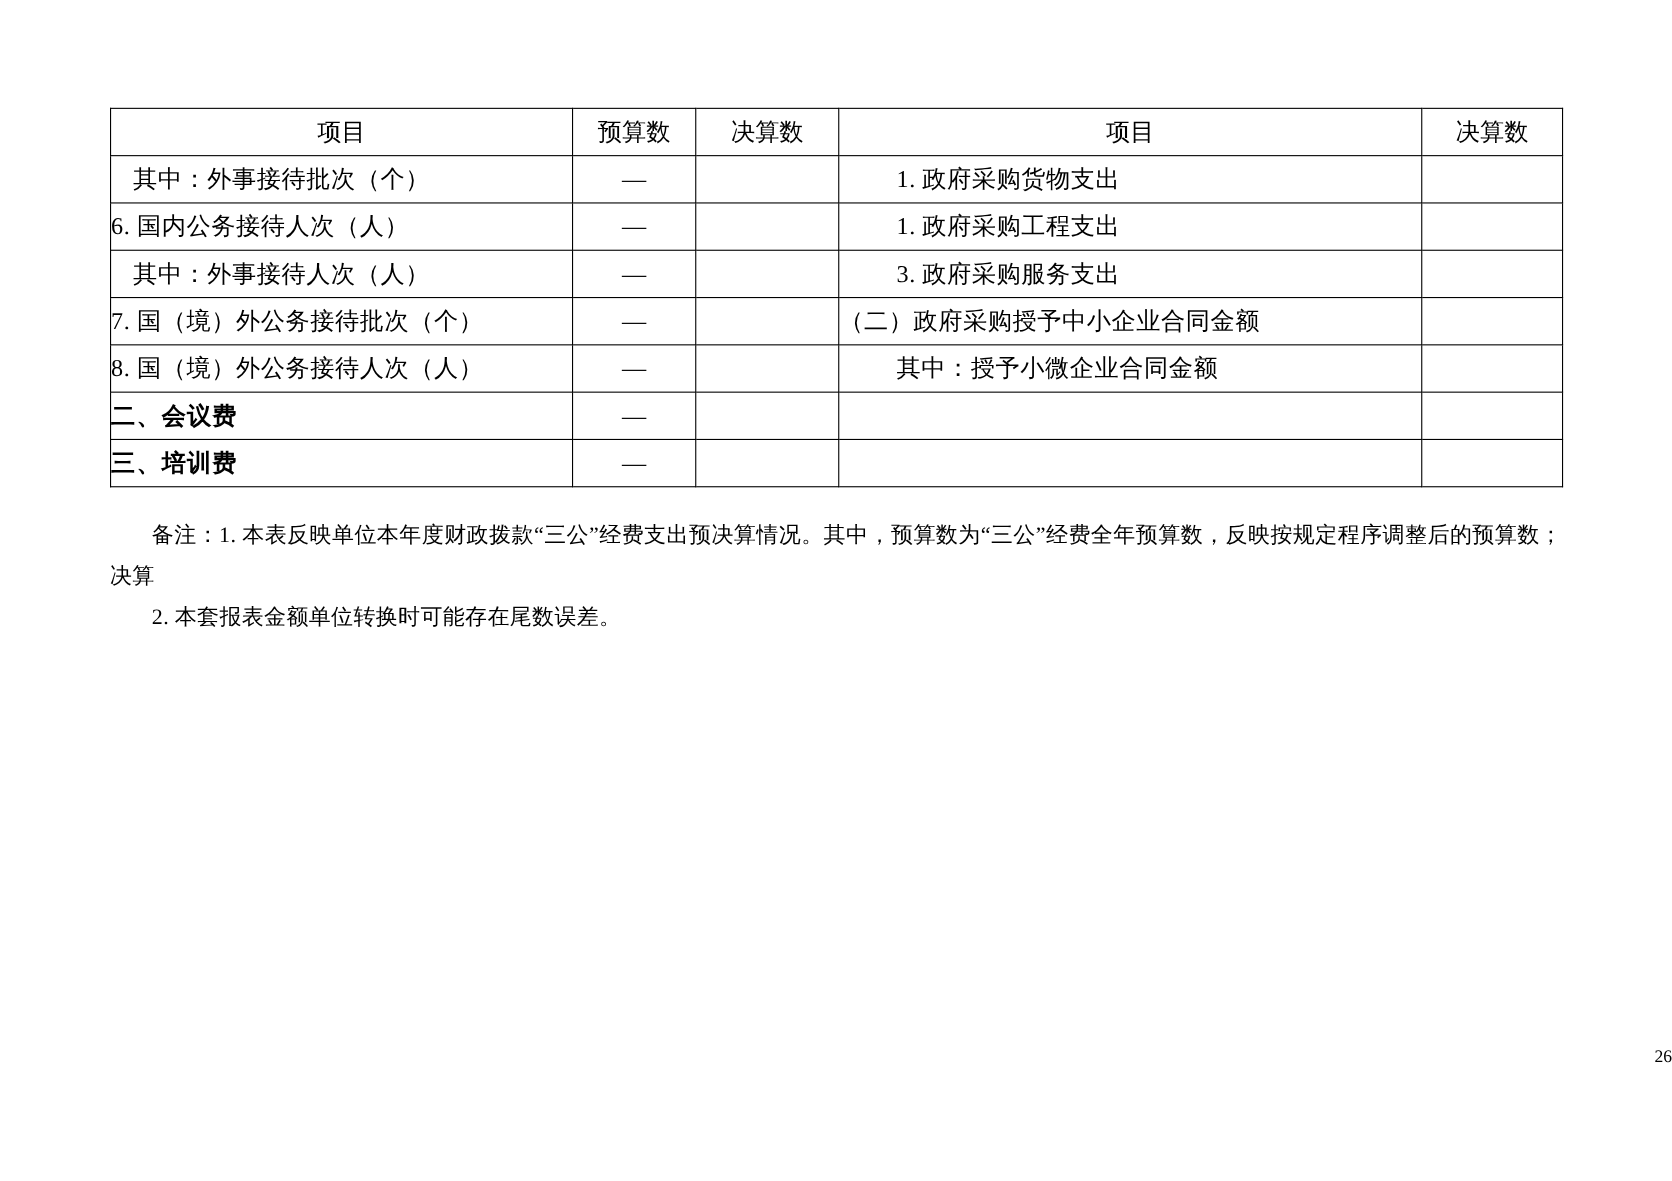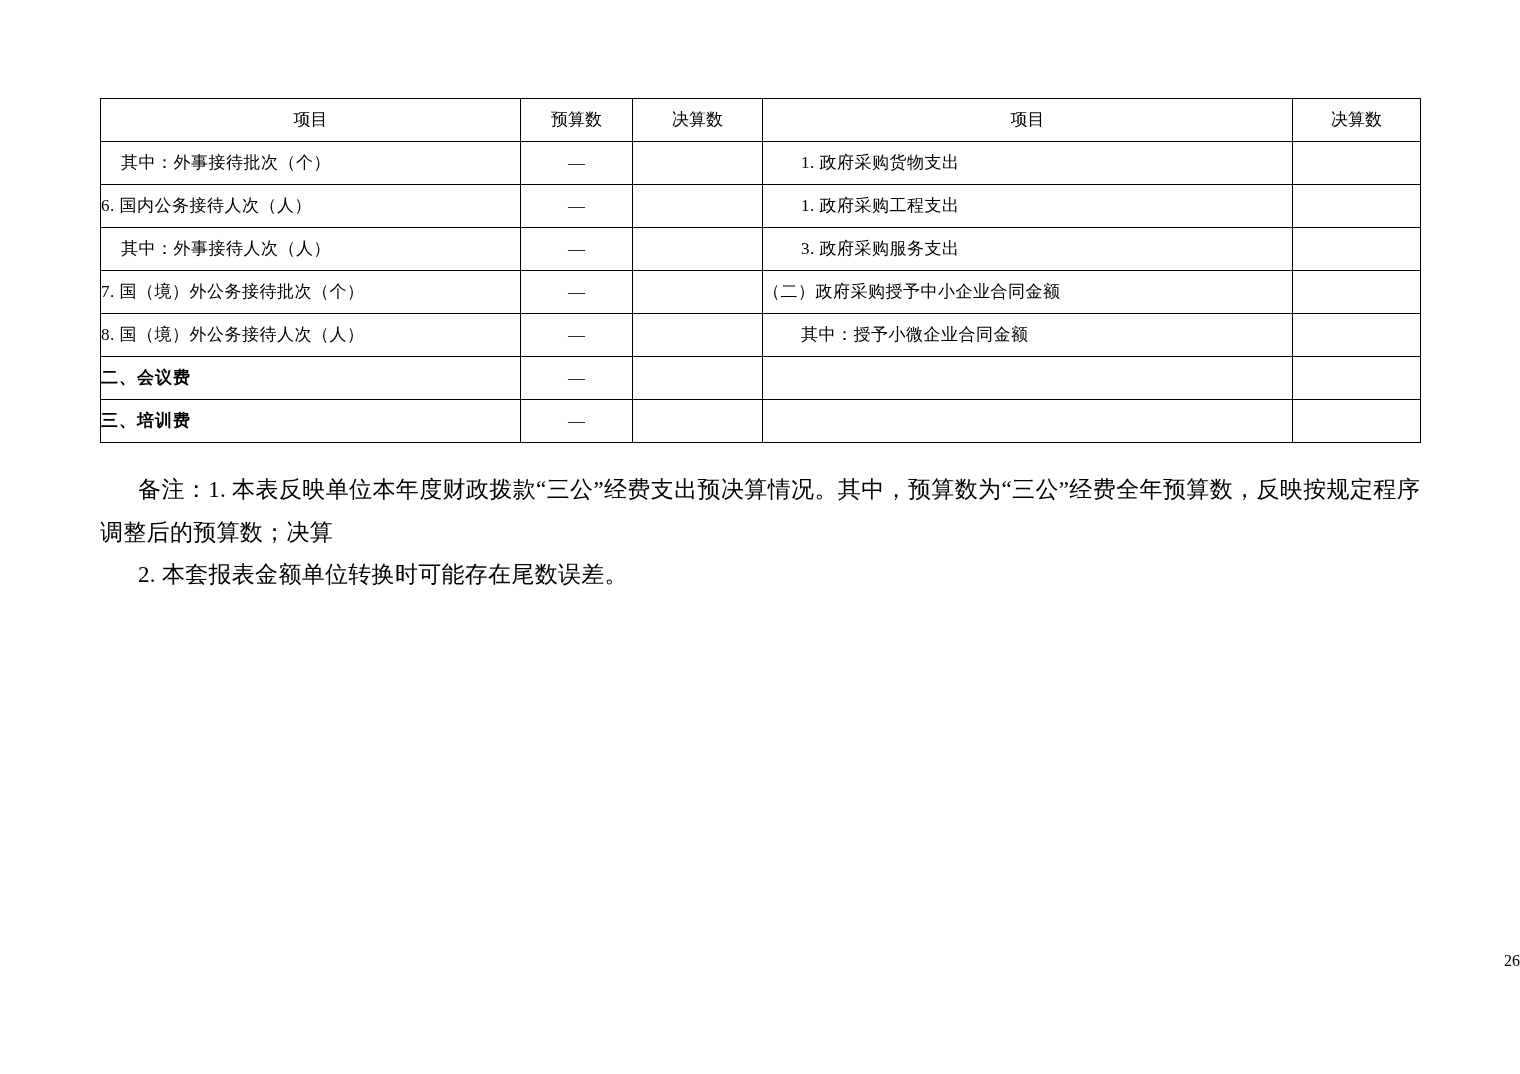--- a/index.html
+++ b/index.html
@@ -25,54 +25,54 @@
   table.budget {
     border-collapse: collapse;
     width: 1320px;
     table-layout: fixed;
   }
   table.budget td, table.budget th {
     border: 1px solid #000000;
     padding: 0;
     vertical-align: middle;
     font-weight: normal;
-    font-size: 17px;
+    font-size: 22px;
     line-height: 1.2;
     height: 42px;
   }
   .col-item-l { width: 420px; }
   .col-budget { width: 112px; }
   .col-final  { width: 130px; }
   .col-item-r { width: 530px; }
   .col-final2 { width: 128px; }
 
   .hdr {
     text-align: center;
     font-size: 17.5px;
     height: 46px;
   }
   .cell-text {
     padding-left: 18px;
     font-size: 17px;
     letter-spacing: 0.5px;
   }
   .cell-text.indent1 { padding-left: 20px; }
-  .cell-text.indent-r { padding-left: 38px; margin-top: 16px; }
+  .cell-text.indent-r { padding-left: 52px; margin-top: 16px; }
   .cell-center {
     text-align: center;
     font-size: 17px;
   }
   .bold-row .cell-text {
     font-weight: bold;
     letter-spacing: 1px;
   }
   .notes {
     margin-top: 26px;
     width: 1320px;
-    font-size: 23px;
+    font-size: 20px;
     line-height: 1.85;
     letter-spacing: 0.3px;
     text-align: justify;
   }
   .notes p {
     margin: 0;
   }
   .notes .ind {
     text-indent: 38px;
   }

